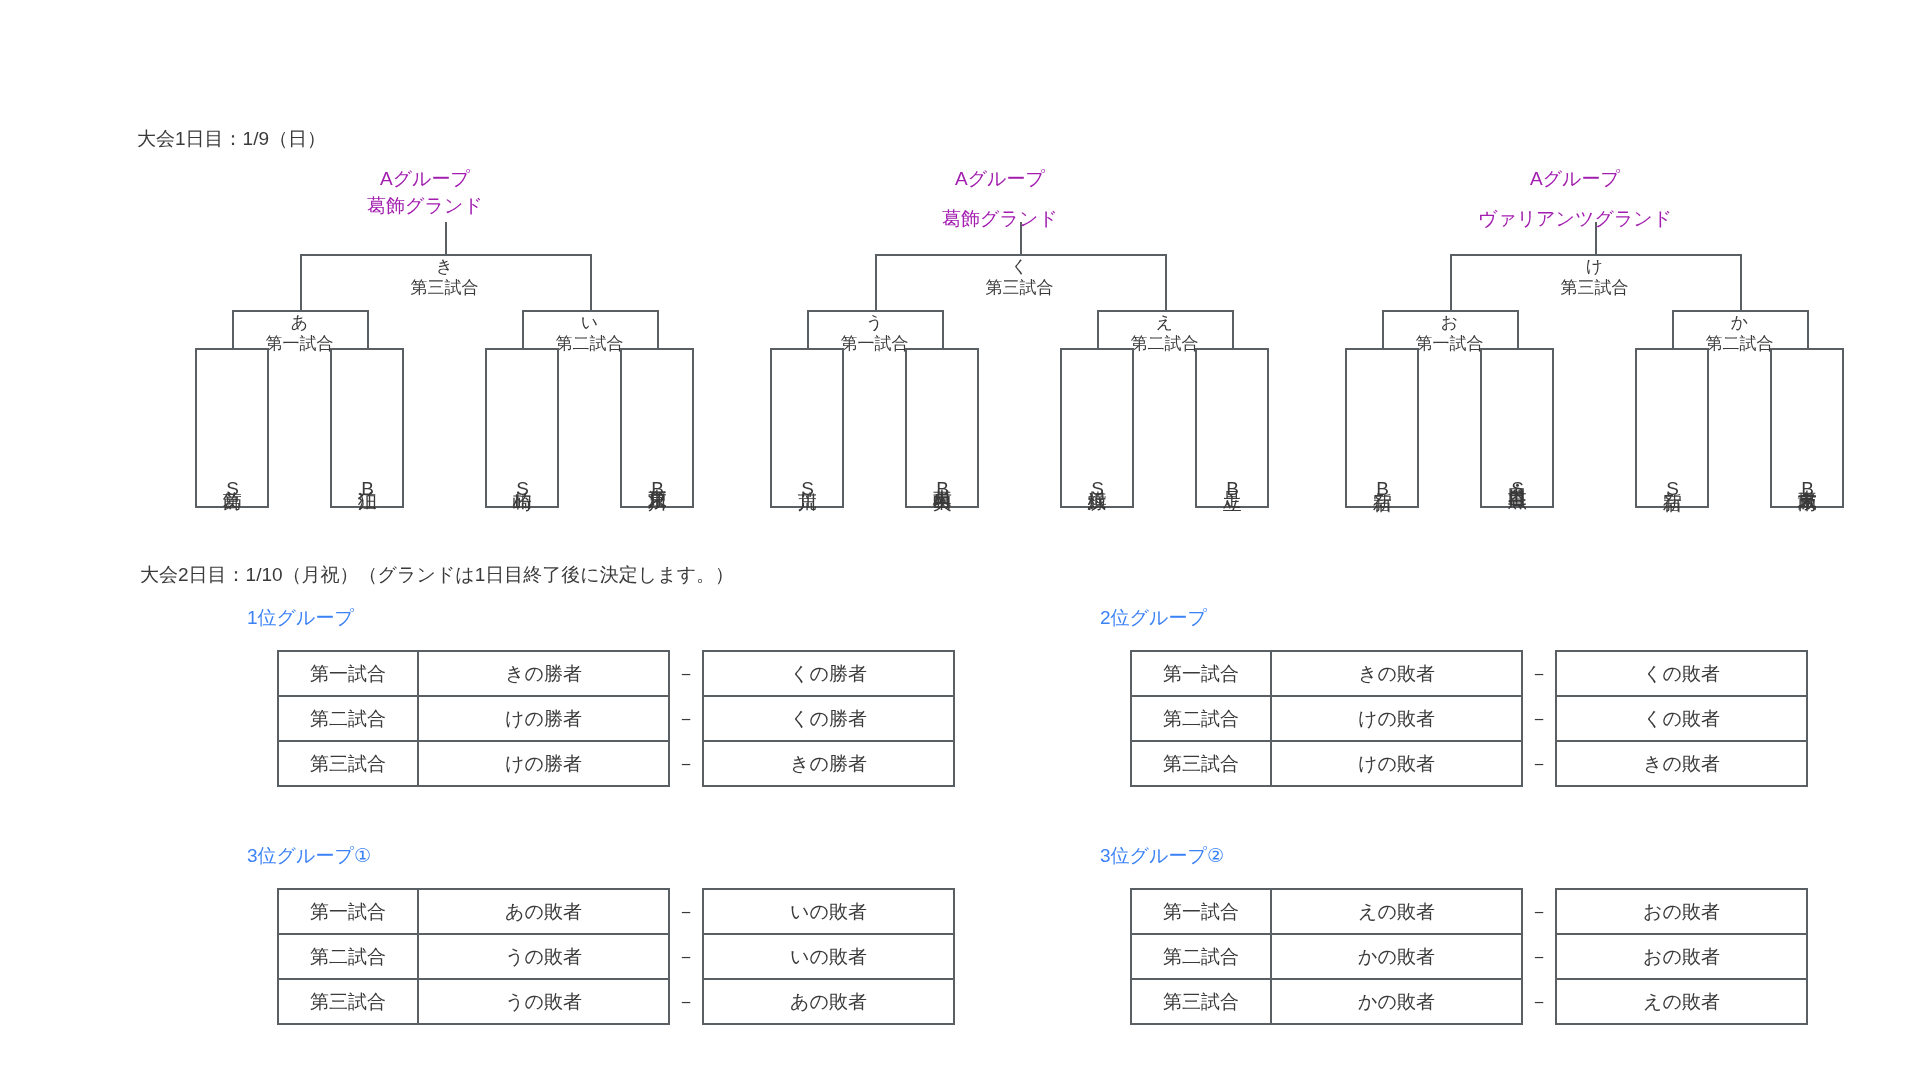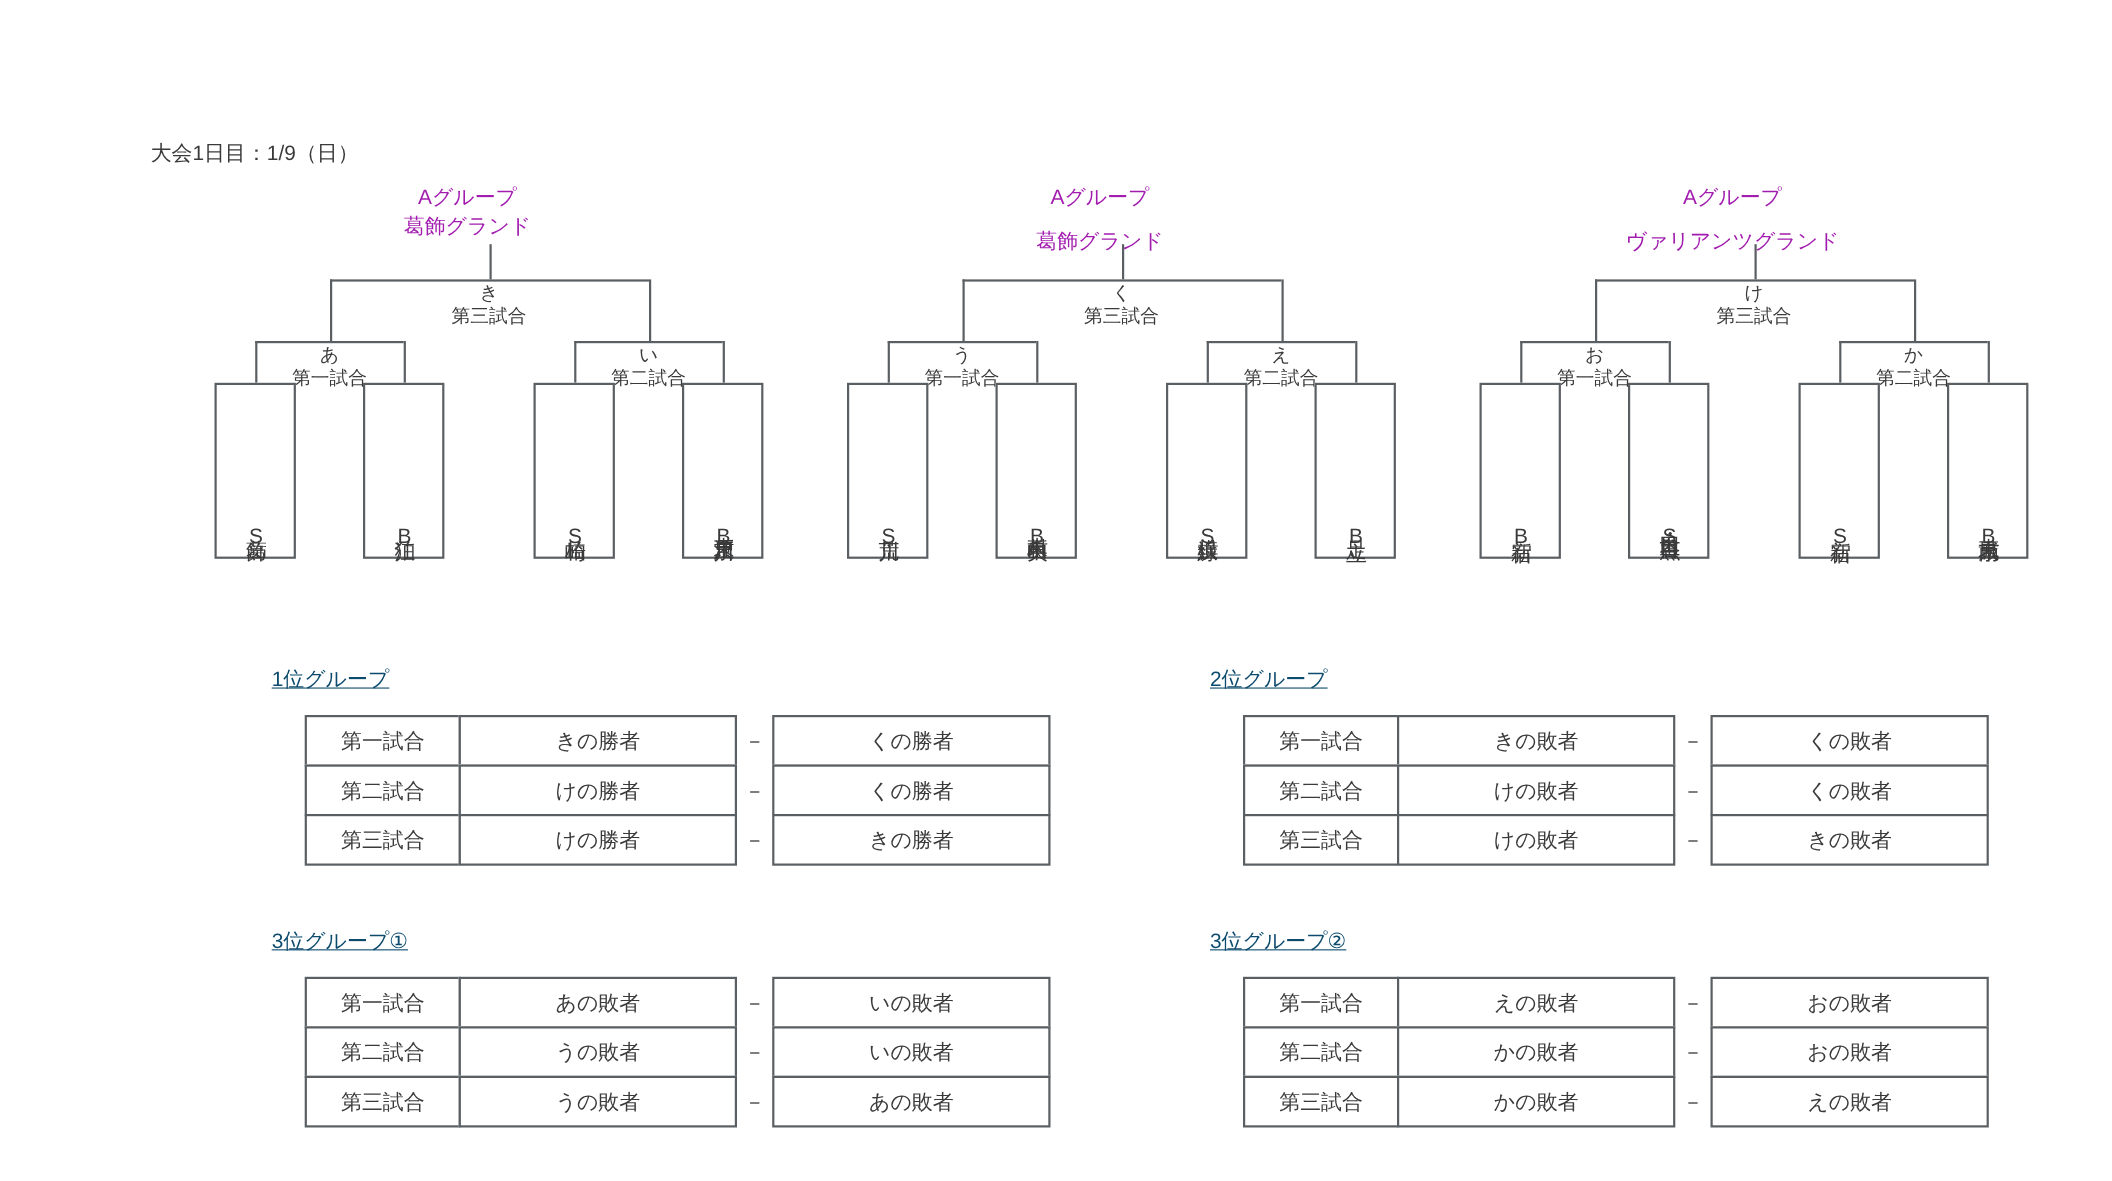--- a/index.html
+++ b/index.html
@@ -62,21 +62,21 @@
     font-size:19px;line-height:1.18;
     color:#3a3a3a;
     letter-spacing:1px;
     padding-bottom:6px;
     white-space:nowrap;
     height:auto;
   }
 
   
   .tbl-title{
-    position:absolute;font-size:19px;color:#0c4a6e;white-space:nowrap;text-decoration:underline;
+    position:absolute;font-size:19px;color:#3b82f6;white-space:nowrap;
   }
   .mtable{position:absolute;}
   .mrow{display:flex;align-items:stretch;}
   .cell{
     border:2px solid #5a5f63;
     box-sizing:border-box;
     height:47px;
     display:flex;align-items:center;justify-content:center;
     font-size:19px;color:#3a3a3a;background:#fff;
     margin-top:-2px;
@@ -202,20 +202,21 @@
       <div class="ln h" style="left: 1449.5px; top: 254px; width: 290px;"></div>
       <div class="ln v" style="left: 1449.5px; top: 254px; height: 56px;"></div>
       <div class="ln v" style="left: 1739.5px; top: 254px; height: 56px;"></div>
       <div class="ln v" style="left: 1594.5px; top: 222px; height: 32px;"></div>
       <div class="node-label" style="left: 1594.5px; top: 256px;">
         <span class="k">け</span>
         <span class="m">第三試合</span>
       </div>
     </div>
 
+  <div class="dayline" id="day2-line">大会2日目：1/10（月祝）（グランドは1日目終了後に決定します。）</div>
 
   <div id="tables">
       <div class="tbl-title" style="left: 247px; top: 605px;">1位グループ</div>
       <div class="mtable" style="left: 277px; top: 650px;">
         <div class="mrow">
           <div class="cell c-no">第一試合</div>
           <div class="cell c-left">きの勝者</div>
           <div class="cell c-dash">－</div>
           <div class="cell c-right">くの勝者</div>
         </div>

